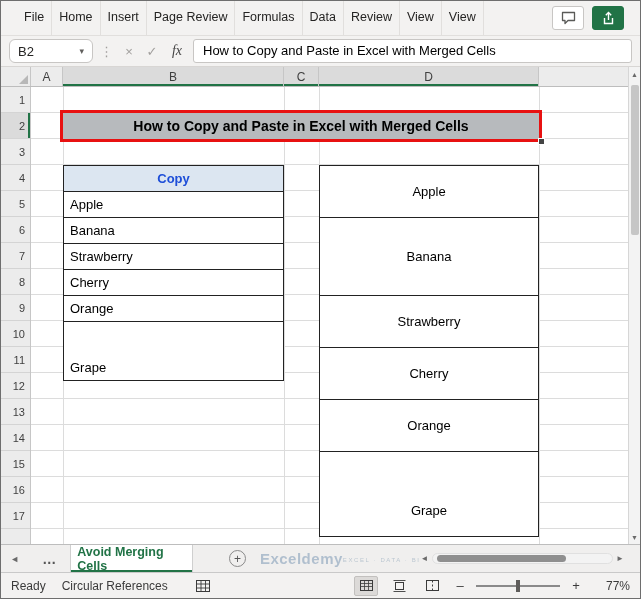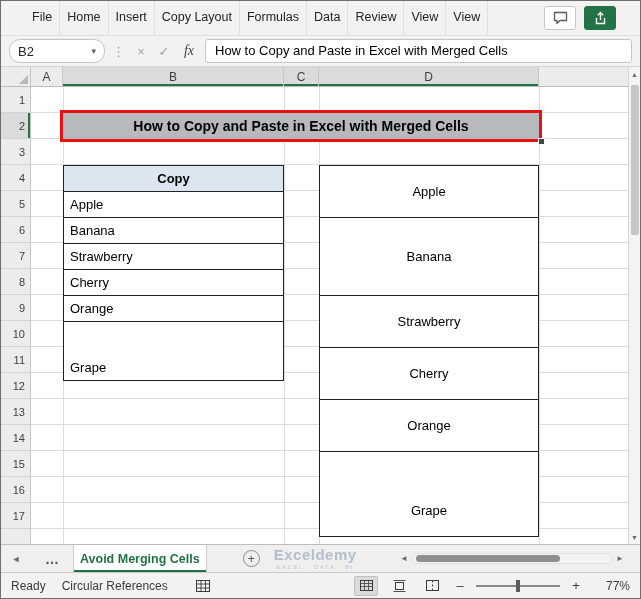--- a/index.html
+++ b/index.html
@@ -1,32 +1,32 @@
 <!DOCTYPE html>
 <html style="--accent: #217346; --red: #e81111; --thfill: #dce6f1; --titlefill: #b7babd;"><head>
 <meta charset="utf-8">
 <style>
   * { margin:0; padding:0; box-sizing:border-box; }
   body { font-family:"Liberation Sans", sans-serif; background:#9a9a9a; }
   .window { width:641px; height:599px; border:1px solid #6e6e6e; background:#fff;
             display:flex; flex-direction:column; overflow:hidden; }
 
   
-  .ribbon { height:34px; background:#f3f2f1; display:flex; align-items:center; padding:0 24px; flex:none; }
+  .ribbon { height:34px; background:#f3f2f1; display:flex; align-items:center; padding:0 16px; flex:none; }
   .rtabs { display:flex; height:100%; }
   .rtab { font-size:12.5px; color:#252423; padding:0 7px; line-height:33px; border-right:1px solid #e1dfdd; white-space:nowrap; }
   .ribbon-right { margin-left:auto; display:flex; gap:8px; align-items:center; }
   .icon-btn { width:32px; height:24px; border-radius:3px; display:flex; align-items:center; justify-content:center; }
   .comment-btn { background:#fff; border:1px solid #c8c6c4; }
   .share-btn { background:var(--accent,#217346); border:1px solid var(--accent,#217346); }
 
   
   .formula-bar { height:32px; background:#f3f2f1; display:flex; align-items:center; padding:0 8px; gap:5px;
                  border-top:1px solid #e1dfdd; border-bottom:1px solid #d8d6d4; flex:none; }
-  .name-box { width:96px; height:24px; background:#fff; border:1px solid #c8c6c4; border-radius:11px;
+  .name-box { width:84px; height:24px; background:#fff; border:1px solid #c8c6c4; border-radius:6px;
               display:flex; align-items:center; padding:0 8px; font-size:13px; color:#252423; flex:none; }
   .name-box .chev { margin-left:auto; font-size:9px; color:#605e5c; }
   .fb-sep { color:#a19f9d; font-size:13px; padding:0 2px; }
   .fb-btn { color:#a19f9d; font-size:13px; width:18px; text-align:center; }
   .fb-fx { font-family:"Liberation Serif", serif; font-style:italic; font-size:14px; color:#444; width:22px; text-align:center; }
   .formula-input { flex:1; height:24px; background:#fff; border:1px solid #c8c6c4; border-radius:3px;
                    font-size:13px; line-height:22px; padding:0 9px; color:#000; white-space:nowrap; overflow:hidden; }
 
   
   .sheet-area { position:relative; height:477px; flex:none; background:#fff; }
@@ -55,21 +55,21 @@
   .title-cell { position:absolute; inset:0; background:var(--titlefill,#b7babd);
                 display:flex; align-items:center; justify-content:center;
                 font-size:14px; font-weight:bold; color:#000; }
   .fill-handle { position:absolute; right:-6px; bottom:-6px; width:7px; height:7px;
                  background:#444; border:1px solid #fff; z-index:7; }
 
   .data-table { position:absolute; z-index:3; border:1px solid #222; background:#fff; }
   .copy-table  { left:32px;  top:78px; width:221px; }
   .paste-table { left:288px; top:78px; width:220px; }
   .t-header { height:26px; background:var(--thfill,#dce6f1); display:flex; align-items:center; justify-content:center;
-              font-weight:bold; font-size:13px; color:#000000; border-bottom:1px solid #222; }
+              font-weight:bold; font-size:13px; color:#1d4ed8; border-bottom:1px solid #222; }
   .copy-cell { height:26px; border-bottom:1px solid #222; display:flex; align-items:center;
                padding-left:6px; font-size:13px; color:#000; background:#fff; }
   .copy-cell:last-child, .paste-cell:last-child { border-bottom:none;margin-top:32px; }
   .paste-cell { border-bottom:1px solid #222; display:flex; align-items:center; justify-content:center;
                 font-size:13px; color:#000; background:#fff; }
 
   .vscroll { position:absolute; right:0; top:0; width:12px; height:100%; background:#f3f3f3;
              border-left:1px solid #d6d6d6; z-index:4; display:flex; flex-direction:column; align-items:center; }
   .vs-arrow { height:14px; width:100%; display:flex; align-items:center; justify-content:center;
               font-size:7px; color:#6a6a6a; flex:none; }
@@ -80,21 +80,21 @@
   .sheet-bar { height:28px; background:#f0efee; border-top:1px solid #bdbdbd;
                display:flex; align-items:center; flex:none; }
   .tab-nav { width:30px; text-align:center; font-size:9px; color:#6a6a6a; }
   .sheet-ellipsis { font-size:14px; font-weight:bold; color:#555; padding:0 14px; }
   .sheet-tab { height:100%; display:flex; align-items:center; padding:0 6px; background:#fff;
                border-left:1px solid #cfcfcf; border-right:1px solid #cfcfcf;
                color:var(--accent,#217346); font-weight:bold; font-size:12.5px;
                box-shadow:inset 0 -2px 0 var(--accent,#217346); }
   .add-sheet { margin-left:36px; width:17px; height:17px; border:1px solid #8a8a8a; border-radius:50%;
                display:flex; align-items:center; justify-content:center; font-size:12px; color:#555; flex:none; }
-  .watermark { margin-left:14px; display:flex; flex-direction:column; align-items:center; line-height:1; opacity:.55; }
+  .watermark { margin-left:14px; display:flex; align-items:center; line-height:1; opacity:.55; }
   .wm-title { font-size:15px; font-weight:bold; color:#7d99b5; letter-spacing:.5px; }
   .wm-sub { font-size:6px; letter-spacing:1.6px; color:#8fa5b8; margin-top:2px; white-space:nowrap; }
   .hscroll { margin-left:auto; margin-right:16px; width:224px; display:flex; align-items:center; gap:3px; }
   .hs-arrow { font-size:8px; color:#6a6a6a; }
   .hs-track { flex:1; height:11px; background:#f3f3f3; border:1px solid #e0e0e0; border-radius:6px; position:relative; }
   .hs-thumb { position:absolute; left:4px; top:1px; height:7px; width:72%; background:#8f8f8f; border-radius:4px; }
 
   
   .status-bar { height:26px; background:#f3f2f1; border-top:1px solid #c9c9c9;
                 display:flex; align-items:center; padding:0 10px; font-size:12px; color:#3b3b3b; flex:none; }
@@ -112,21 +112,21 @@
 </head>
 <body>
 
 <div class="window">
 
   <div class="ribbon">
     <div class="rtabs" id="ribbon-tabs">
         <div class="rtab">File</div>
         <div class="rtab">Home</div>
         <div class="rtab">Insert</div>
-        <div class="rtab">Copy Layout</div>
+        <div class="rtab">Page Review</div>
         <div class="rtab">Formulas</div>
         <div class="rtab">Data</div>
         <div class="rtab">Review</div>
         <div class="rtab">View</div>
         <div class="rtab">View</div>
       </div>
     <div class="ribbon-right">
       <div class="icon-btn comment-btn">
         <svg width="15" height="14" viewBox="0 0 15 14">
           <path d="M1.5 1.5h12v8h-6.5l-3 3v-3h-2.5z" fill="none" stroke="#5a5a58" stroke-width="1.3" stroke-linejoin="round"></path>

